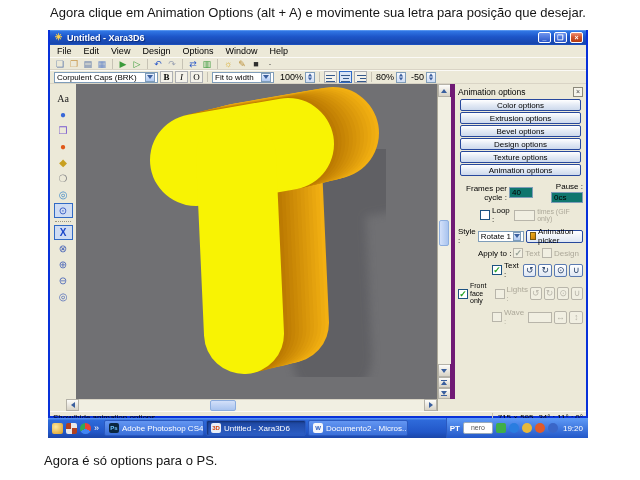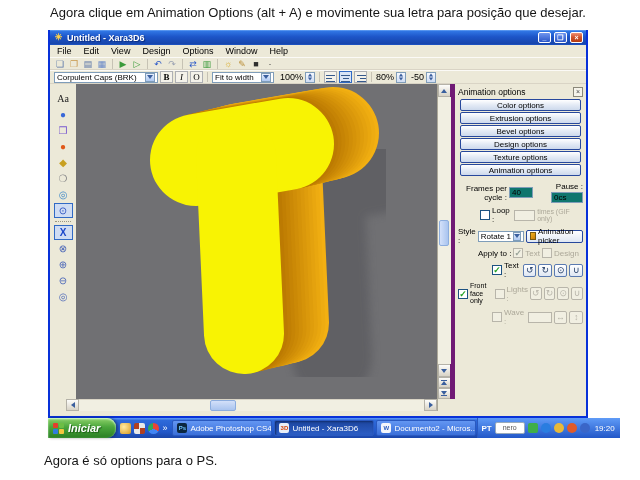--- a/index.html
+++ b/index.html
@@ -389,32 +389,27 @@
       </span>
     <div class="strack-h">
       <div class="sthumb-h"></div>
     </div>
     <span class="sbtn" style="height:12px;">
         <i class="tri-r"></i>
       </span>
     <span class="hsp-r"></span>
   </div>
 
+  <div class="statusrow">
+    <span>Show/hide animation options</span>
+    <span class="sright">715 × 595   -34° : 11° : 0°</span>
+  </div>
 </div>
 
 <div class="taskbar">
-  <div class="startbtn">
-    <span class="flag">
-        <i></i>
-        <i></i>
-        <i></i>
-        <i></i>
-      </span>
-    <span>Iniciar</span>
-  </div>
   <div class="qlaunch">
     <span class="qico q1"></span>
     <span class="qico q2"></span>
     <span class="qico q3"></span>
     <span class="qmore">»</span>
   </div>
   <div class="task">
     <span class="tico ps">Ps</span>
     <span>Adobe Photoshop CS4</span>
   </div>

